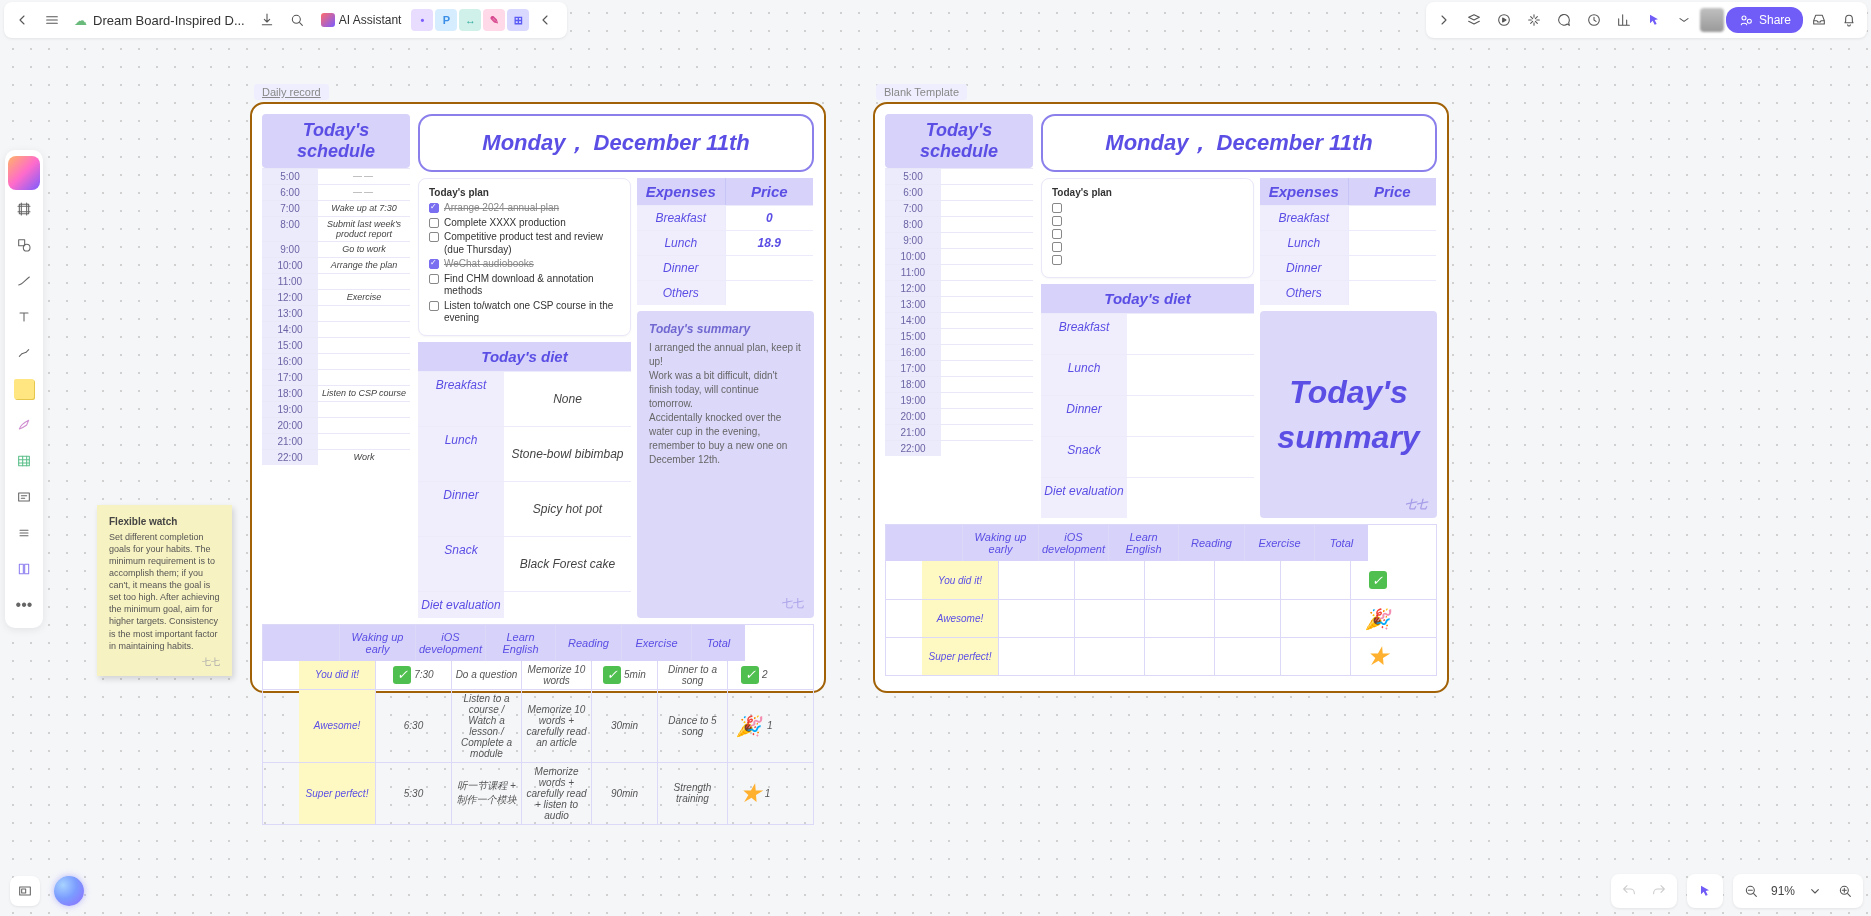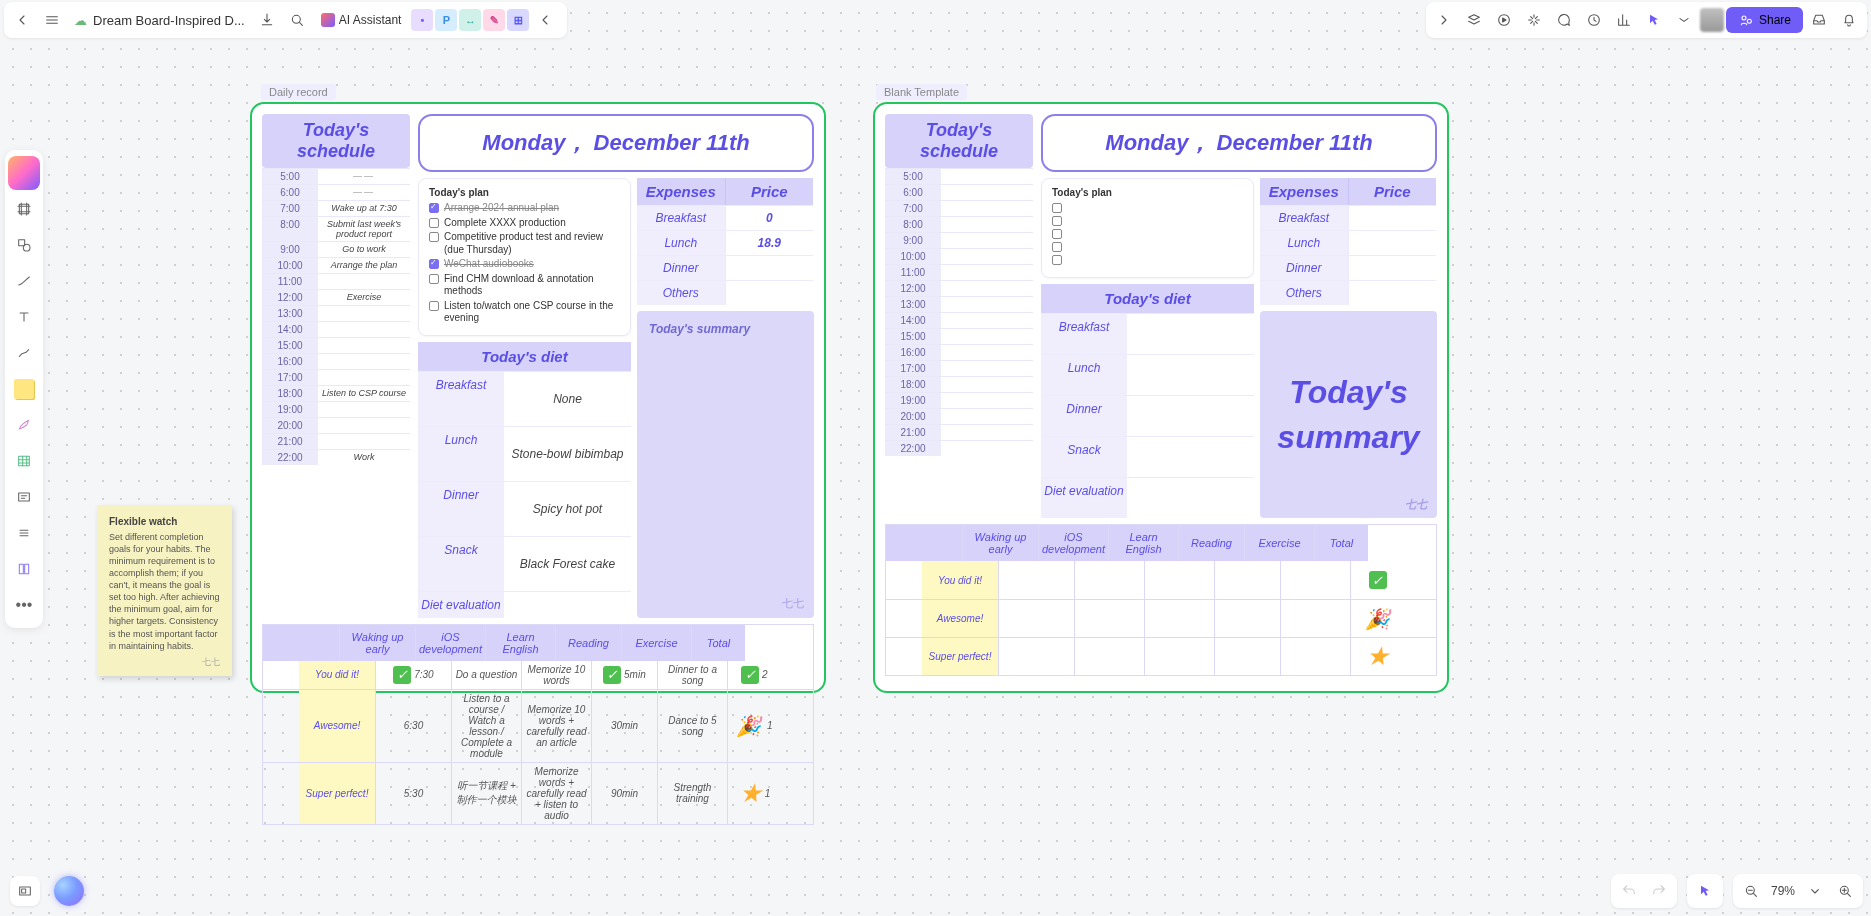--- a/index.html
+++ b/index.html
@@ -16,39 +16,39 @@
 .doc-title { font-size: 13px; padding: 0 6px; color: #333; display: flex; align-items: center; gap: 6px; }
 .doc-title .cloud { color: #6aba7c; }
 .ai-chip { font-size: 12px; padding: 4px 8px; display: flex; align-items: center; gap: 4px; color: #333; }
 .ai-logo { width: 14px; height: 14px; background: linear-gradient(135deg,#ff6b6b,#7b5cff); border-radius: 3px; }
 .avatar-chip { width: 22px; height: 22px; border-radius: 4px; display: flex; align-items: center; justify-content: center; font-size: 11px; font-weight: 600; }
 .av-a { background: #e8ddff; color: #7b5cff; }
 .av-b { background: #d6ecff; color: #3a8ee6; }
 .av-c { background: #d0f0ea; color: #2aa89a; }
 .av-d { background: #ffd9e8; color: #d84a8f; }
 .av-e { background: #d9d9ff; color: #5a5af5; }
-.share-btn { background: #705cf6; color: #000000; font-size: 12px; padding: 5px 12px; border-radius: 6px; display: flex; align-items: center; gap: 5px; cursor: pointer; }
+.share-btn { background: #705cf6; color: #ffffff; font-size: 12px; padding: 5px 12px; border-radius: 12px; display: flex; align-items: center; gap: 5px; cursor: pointer; }
 .avatar-img { width: 24px; height: 24px; border-radius: 4px; background: linear-gradient(#c0c0c0,#999); filter: blur(1px); }
 
 
 .left-tools { position: absolute; left: 5px; top: 150px; width: 38px; background: #fff; border-radius: 10px; box-shadow: 0 2px 8px rgba(0,0,0,.08); padding: 6px 0; display: flex; flex-direction: column; align-items: center; gap: 2px; z-index: 40; }
 .lt-btn { width: 32px; height: 34px; display: flex; align-items: center; justify-content: center; border-radius: 6px; cursor: pointer; color: #666; font-size: 16px; }
 .lt-btn.logo { background: linear-gradient(135deg,#ffb366,#ff6bcb,#7b5cff); border-radius: 8px; }
 .sticky-yellow { width: 20px; height: 20px; background: #ffe680; border-radius: 2px; box-shadow: 1px 1px 0 #e6c74d; }
 
 
 .sticky-note { position: absolute; left: 97px; top: 505px; width: 135px; background: #f7f2c1; padding: 10px 12px 8px; font-size: 9px; line-height: 1.35; color: #555; box-shadow: 2px 3px 6px rgba(0,0,0,.15); z-index: 30; }
 .sticky-note .title { font-weight: 600; color: #444; margin-bottom: 2px; font-size: 10px; }
 .sticky-note .sig { text-align: right; color: #aaa; font-size: 9px; margin-top: 4px; }
 
 
 .frame-label { position: absolute; font-size: 11px; color: #888; background: #eef; padding: 2px 8px; border-radius: 3px; }
 
 
-.planner { position: absolute; background: #fff; border: 2px solid #22c55e; border-radius: 14px; padding: 10px; }
+.planner { position: absolute; background: #fff; border: 2px solid #a16207; border-radius: 14px; padding: 10px; }
 .planner.left { left: 250px; top: 102px; width: 576px; height: 591px; }
 .planner.right { left: 873px; top: 102px; width: 576px; height: 591px; }
 
 .ptitle { color: #5b4ee5; font-style: italic; font-weight: 600; font-size: 18px; text-align: center; }
 
 .schedule { width: 148px; }
 .schedule-head { background: #d6d2f9; border-radius: 4px; padding: 6px 0; text-align: center; }
 .sched-row { display: flex; border-top: 1px solid #e9e8f9; font-size: 10px; }
 .sched-row .time { width: 56px; text-align: center; background: #ecebfb; padding: 2px 0; color: #6a63a5; }
 .sched-row .task { flex: 1; text-align: center; font-style: italic; padding: 2px 2px; color: #444; font-size: 9px; }
@@ -289,21 +289,21 @@
     </div>
   <div class="lt-btn">•••</div>
 </div>
 
 <div class="sticky-note">
   <div class="title">Flexible watch</div>
   <div>Set different completion goals for your habits. The minimum requirement is to accomplish them; if you can't, it means the goal is set too high. After achieving the minimum goal, aim for higher targets. Consistency is the most important factor in maintaining habits.</div>
   <div class="sig">七七</div>
 </div>
 
-<div class="frame-label" style="left:261px; top:84px;">Daily record</div>
+<div class="frame-label" style="left:254px; top:84px;text-decoration:underline;">Daily record</div>
 <div class="frame-label" style="left:876px; top:84px;">Blank Template</div>
 
 <div class="planner left">
   <div style="display:flex; gap:8px;">
     <div class="schedule">
       <div class="schedule-head">
           <div class="ptitle">Today's schedule</div>
         </div>
       <div id="sched-left">
           <div class="sched-row">
@@ -458,20 +458,23 @@
                   <div></div>
                 </div>
                 <div class="exp-row">
                   <div>Others</div>
                   <div></div>
                 </div>
               </div>
           </div>
           <div class="summary-box" style="flex:1">
             <div class="head">Today's summary</div>
+            <div id="summary-body" style="white-space:pre-line">I arranged the annual plan, keep it up!
+Work was a bit difficult, didn't finish today, will continue tomorrow.
+Accidentally knocked over the water cup in the evening, remember to buy a new one on December 12th.</div>
             <div class="sig">七七</div>
           </div>
         </div>
       </div>
     </div>
   </div>
   <div class="habits" style="margin-top:6px">
     <div class="hab-row hab-head" id="hab-head-left">
         <div class="hab-cell w0"></div>
         <div class="hab-cell w1">Waking up early</div>
@@ -753,21 +756,21 @@
         </svg>
       </div>
   </div>
   <div class="br-group">
     <div class="br-btn">
         <svg class="ic" viewBox="0 0 24 24">
           <circle cx="11" cy="11" r="6"></circle>
           <path d="M8 11h6M20 20l-4-4"></path>
         </svg>
       </div>
-    <div class="zoom-lvl">79%</div>
+    <div class="zoom-lvl">91%</div>
     <div class="br-btn">
         <svg class="ic" viewBox="0 0 24 24">
           <path d="M7 10l5 5 5-5"></path>
         </svg>
       </div>
     <div class="br-btn">
         <svg class="ic" viewBox="0 0 24 24">
           <circle cx="11" cy="11" r="6"></circle>
           <path d="M8 11h6M11 8v6M20 20l-4-4"></path>
         </svg>

